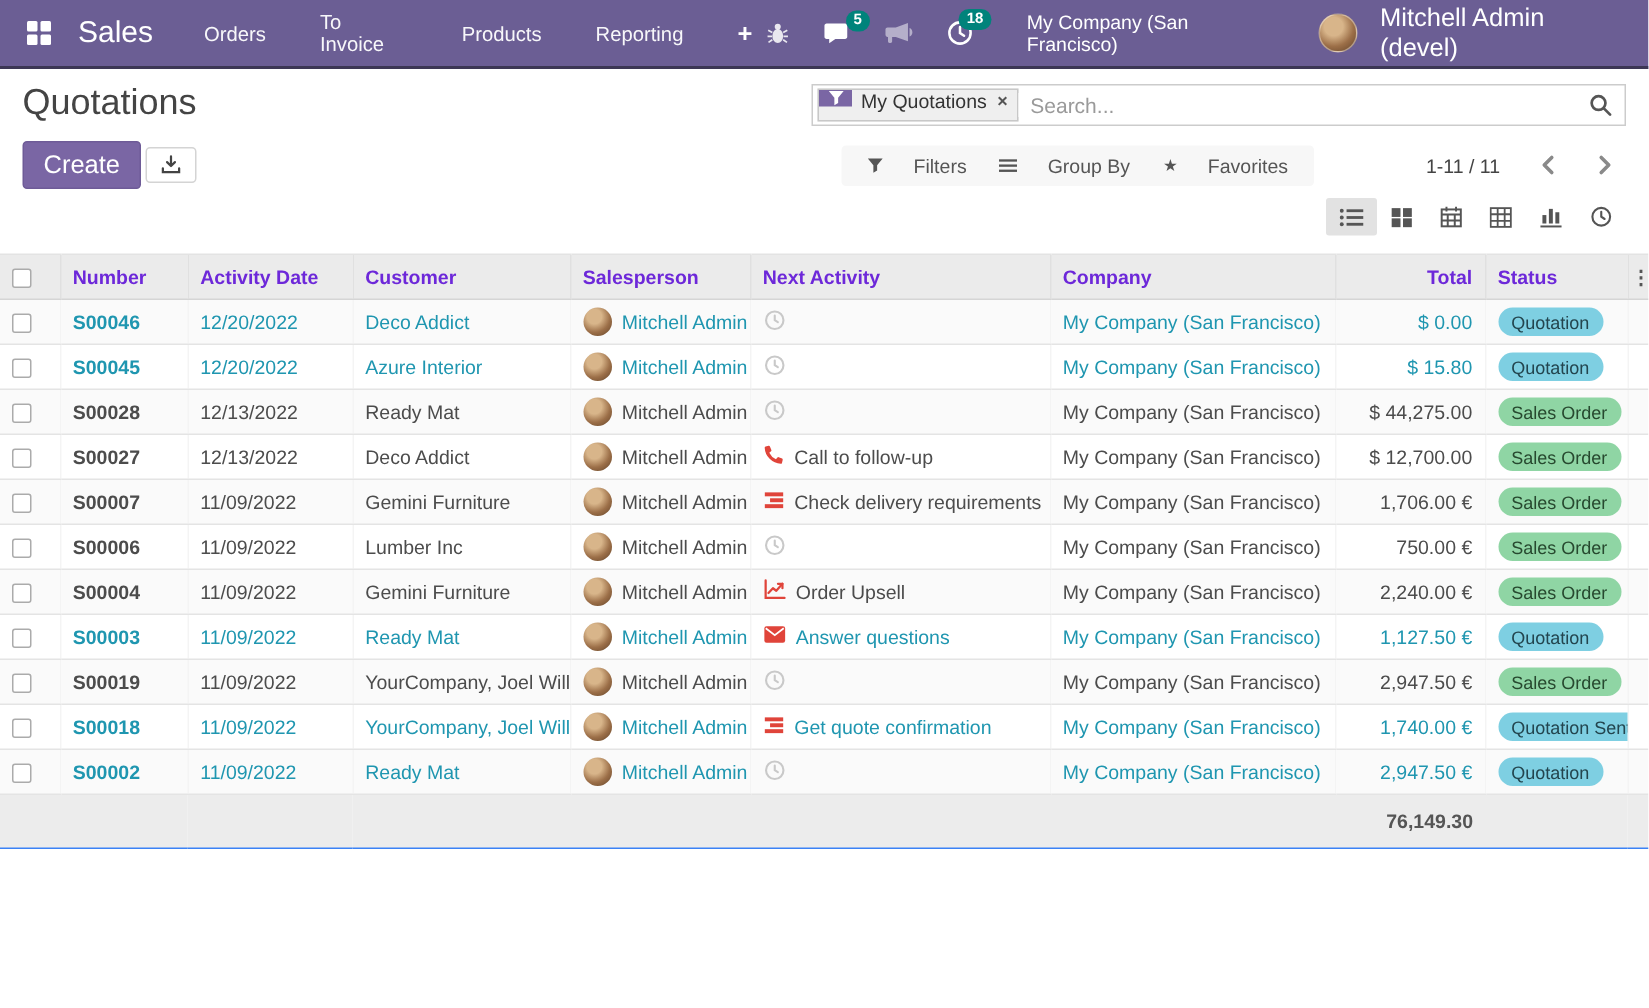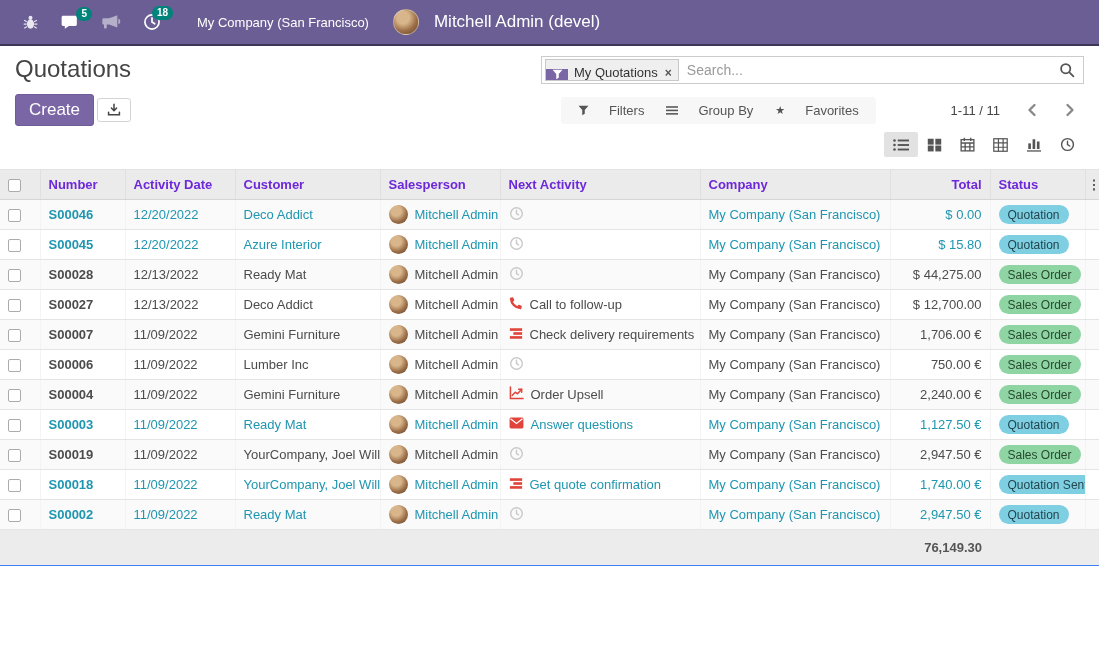--- a/index.html
+++ b/index.html
@@ -29,21 +29,21 @@
     background:radial-gradient(circle at 38% 32%, #d8b58a 0 28%, #9c6f48 60%, #5f4026 100%);
     border:1px solid rgba(255,255,255,.4); cursor:pointer; }
   .tb-user { margin-left:9px; font-size:17px; cursor:pointer; }
 
   
   .cp { padding:10px 15px 6px 15px; position:relative; }
   .cp-row1 { display:flex; align-items:flex-start; }
   .page-title { font-size:24px; font-weight:400; color:#444; line-height:1.1; }
   .searchbox { margin-left:auto; width:543px; height:28px; border:1px solid #ccc;
     display:flex; align-items:center; padding:0 6px 0 3px; background:#fff; }
-  .facet { display:flex; align-items:flex-end; border:1px solid #c8c8c8; background:#efefef;
+  .facet { display:flex; align-items:flex-start; border:1px solid #c8c8c8; background:#efefef;
     height:22px; cursor:pointer; }
   .facet-icon { width:22px; background:#7a66a4; display:flex; align-items:center; justify-content:center; }
   .facet-label { display:flex; align-items:center; padding:0 6px; color:#333; }
   .facet-remove { display:flex; align-items:center; padding:0 6px 0 1px; color:#555;
     font-weight:bold; font-size:12px; cursor:pointer; }
   .searchbox input { flex:1; border:none; outline:none; font-size:14px; color:#333;
     padding:0 8px; font-family:"Liberation Sans", sans-serif; }
   .searchbox input::placeholder { color:#9a9a9a; }
   .search-go { background:none; border:none; cursor:pointer; display:flex; padding:2px; }
 
@@ -91,20 +91,38 @@
   .badge.info { background:#7ecfe2; color:#23454e; }
   .badge.success { background:#8fd5a4; color:#27492f; }
   tfoot td { background:#ececec; border-top:1px solid #d9d9d9; border-bottom:1px solid #3b82f6;
     padding:6px 8px; height:36px; font-weight:bold; color:#555; }
   .opt-toggle { color:#555; font-size:13px; text-align:center; padding:7px 2px; cursor:pointer; }
 </style>
 </head>
 <body>
 
 <header class="topbar">
+  <div class="tb-left">
+    <button class="apps-btn">
+      <span class="apps-grid">
+          <i></i>
+          <i></i>
+          <i></i>
+          <i></i>
+        </span>
+    </button>
+    <a href="#" class="brand">Sales</a>
+    <nav class="mainnav">
+        <a href="#">Orders</a>
+        <a href="#">To Invoice</a>
+        <a href="#">Products</a>
+        <a href="#">Reporting</a>
+      </nav>
+    <button class="plus-btn">+</button>
+  </div>
   <div class="tb-right">
     <button class="systray-btn">
       <svg width="17" height="17" viewBox="0 0 16 16">
           <g fill="rgba(255,255,255,.85)">
             <ellipse cx="8" cy="9.4" rx="3.4" ry="4.4"></ellipse>
             <circle cx="8" cy="3.6" r="1.9"></circle>
           </g>
           <g stroke="rgba(255,255,255,.85)" stroke-width="1.1" fill="none">
             <path d="M4.6 7.2 2 5.8M4.4 9.6H1.6M4.6 11.8 2.2 13.4M11.4 7.2 14 5.8M11.6 9.6h2.8M11.4 11.8l2.4 1.6"></path>
           </g>

